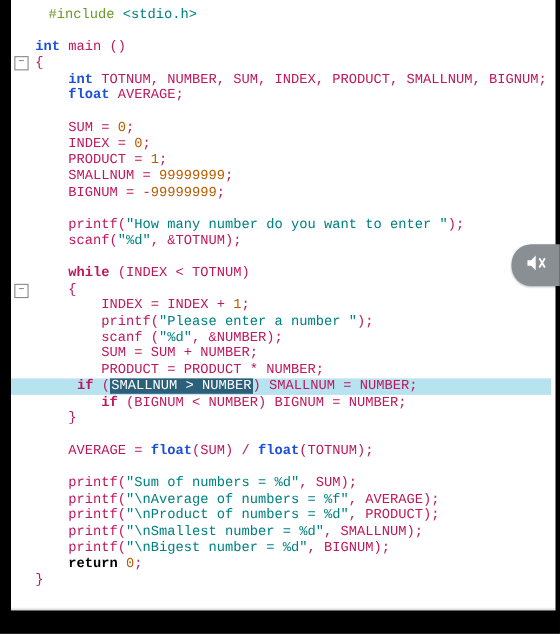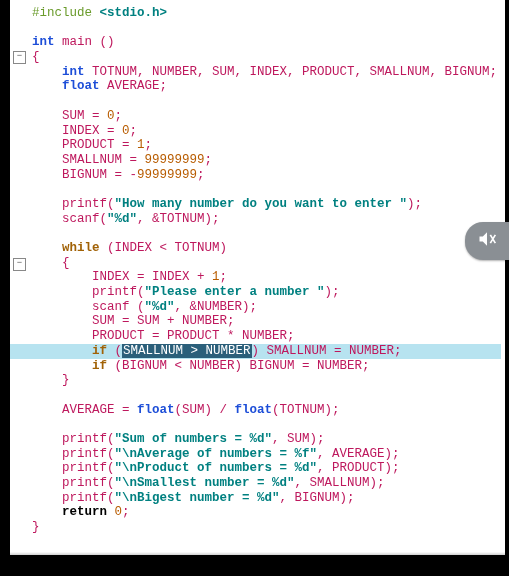--- a/index.html
+++ b/index.html
@@ -2,28 +2,28 @@
 <html><head>
 <meta charset="utf-8">
 <style>
   html,body{margin:0;padding:0;background:#000;}
   .viewport{width:509px;height:576px;position:relative;overflow:hidden;}
   .editor{position:absolute;left:10px;top:0;width:495px;height:555px;background:#fff;font-family:Consolas,'Courier New',monospace;font-size:12.5px;line-height:14.7px;color:#000;overflow:hidden;}
   .gutter{position:absolute;left:0;top:0;width:18px;height:100%;}
   .fold{position:absolute;left:3px;width:11px;height:11px;border:1px solid #888;background:#fff;font-size:9px;line-height:9px;text-align:center;color:#555;}
   .code{position:absolute;left:22px;top:6px;right:4px;white-space:pre;}
   .line{height:14.7px;}
-  .line.hl{background:#b7e3f0;margin-left:-22px;padding-left:22px;}
+  .line.hl{background:#b7e3f0;margin-left:-22px;}
   .reverse{background:#2b5f7a;color:#fff;padding:0 1px;}
-  .kw{color:#a16207;font-weight:bold;}
+  .kw{color:#be185d;font-weight:bold;}
   .ty{color:#1d4ed8;font-weight:bold;}
   .ret{color:#000000;font-weight:bold;}
-  .s{color:#008080;font-weight:bold;}
+  .s{color:#008080;}
   .n{color:#B85C00;}
-  .pp{color:#6a9b2b;}
+  .pp{color:#6a9b2b;margin-left:12px;}
   .id{color:#be185d;}
   .mute-pill{position:absolute;right:0px;top:222px;width:44px;height:38px;background:#8a8f94;border-radius:18px 0 0 18px;display:flex;align-items:center;justify-content:center;box-shadow:0 1px 2px rgba(0,0,0,.3);}
   .mute-pill svg{width:20px;height:20px;fill:#fff;}
   .shadow-r{position:absolute;right:0;top:0;width:3px;height:555px;background:linear-gradient(to left,rgba(0,0,0,.25),transparent);}
   .shadow-b{position:absolute;left:10px;top:552px;width:495px;height:4px;background:linear-gradient(to top,rgba(0,0,0,.25),transparent);}
 </style>
 </head>
 <body>
 
 <div class="viewport">

